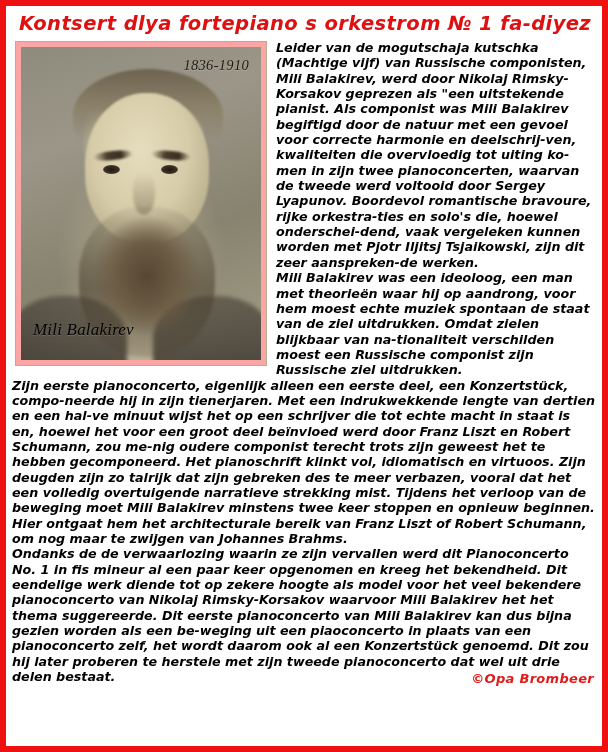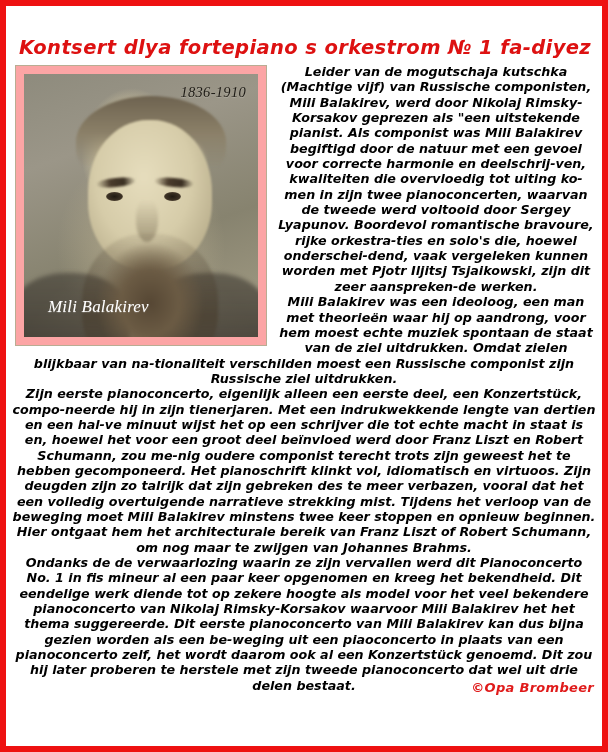--- a/index.html
+++ b/index.html
@@ -39,32 +39,31 @@
   }
   .title-line {
     font-family: "DejaVu Sans", sans-serif;
     font-style: italic;
     font-weight: bold;
     font-size: 19.5px;
     line-height: 28px;
     color: #dd1111;
     letter-spacing: 0.4px;
     white-space: nowrap;
-    margin-top: 24px;
   }
   .title-line.l2 { font-size: 19.5px; }
 
   
   .portrait {
     float: left;
     width: 250px;
-    height: 279px;
+    height: 323px;
     margin: 2px 10px 1px 4px;
     box-sizing: border-box;
-    border: 8px solid #fca5a5;
+    border: 5px solid #fca5a5;
     outline: 1px solid #b9ad93;
     position: relative;
     overflow: hidden;
     background: #8a8574;
   }
   .portrait-art {
     position: absolute;
     inset: 0;
     background:
       radial-gradient(circle at 50% 118%, rgba(210,198,168,0.85) 0%, rgba(210,198,168,0) 38%),
@@ -135,41 +134,39 @@
     color: #1d1a14;
     text-shadow: 0 1px 1px rgba(255,255,255,0.25);
     letter-spacing: 0.3px;
   }
   .p-name {
     position: absolute;
     left: 12px; bottom: 20px;
     font-family: "Liberation Serif", serif;
     font-style: italic;
     font-size: 17px;
-    color: #ffffff;
+    color: #000000;
     letter-spacing: 0.2px;
     text-shadow: 0 1px 1px rgba(255,255,255,0.2);
-    margin-left: 12px;
   }
 
   
   .body-text {
     font-family: "DejaVu Sans", sans-serif;
     font-style: italic;
     font-weight: bold;
     font-size: 12.7px;
     line-height: 15.35px;
     color: #000000;
     text-align: left;
     padding-right: 2px;
     hyphens: none;
   }
   .body-text p {
     margin: 0;
-    text-align: center;
   }
   .clearfix::after {
     content: "";
     display: block;
     clear: both;
   }
 
   
   .signature-row {
     text-align: right;

